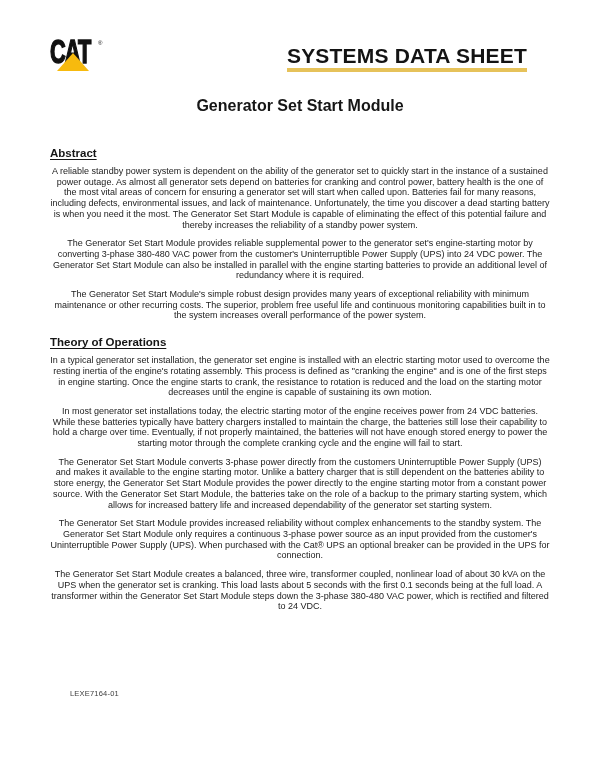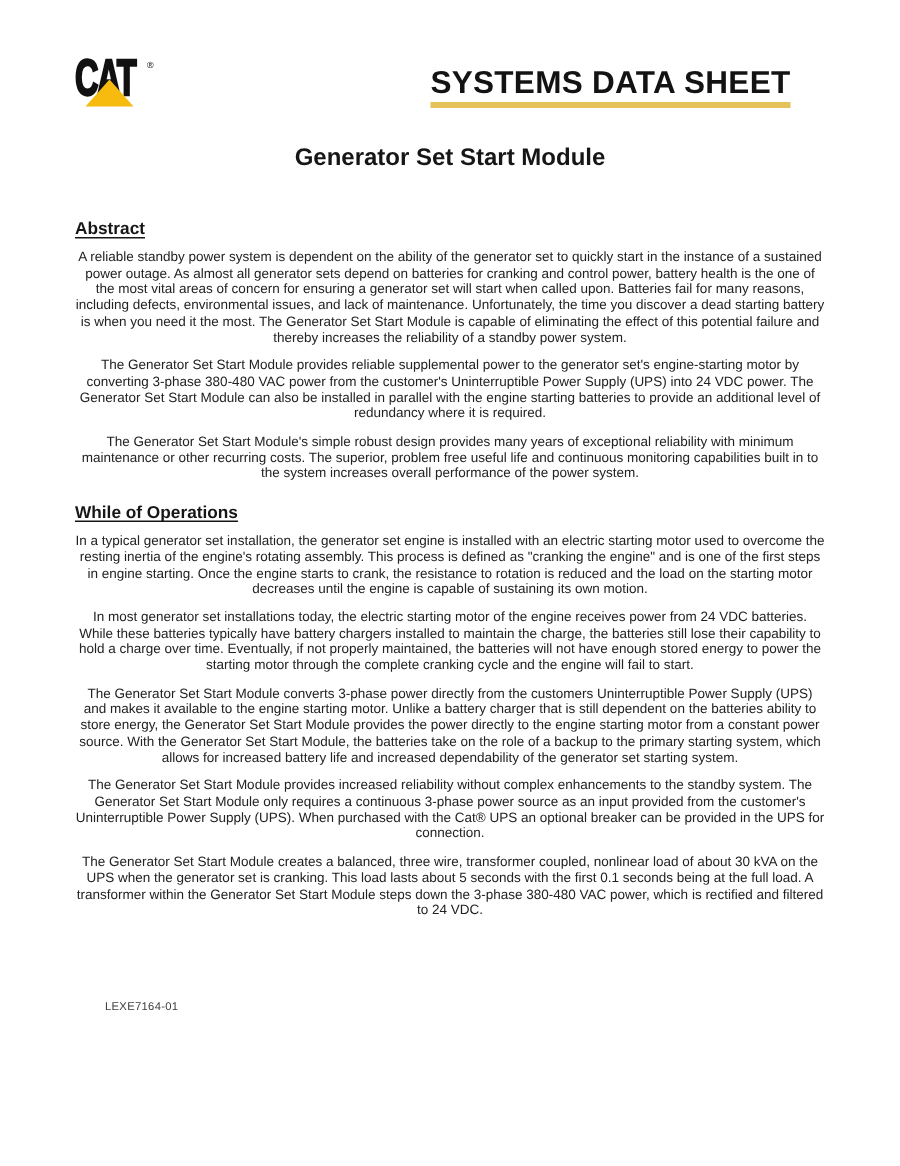--- a/index.html
+++ b/index.html
@@ -65,21 +65,21 @@
   .body-para {
     font-size: 9px;
     line-height: 10.7px;
     margin: 0 0 8px 0;
     color: #222222;
     text-align: center;
   }
   .footer {
     position: absolute;
     left: 50px;
-    top: 666px;
+    top: 689px;
     font-size: 7.5px;
     color: #3c3c3c;
     letter-spacing: 0.2px;
     padding-left: 20px;
   }
 </style>
 </head>
 <body>
 
 <div class="page">
@@ -99,21 +99,21 @@
 
   <div class="doc-title">Generator Set Start Module</div>
 
   <div class="content">
 
     <div class="section-heading first">Abstract</div>
     <p class="body-para">A reliable standby power system is dependent on the ability of the generator set to quickly start in the instance of a sustained power outage. As almost all generator sets depend on batteries for cranking and control power, battery health is the one of the most vital areas of concern for ensuring a generator set will start when called upon. Batteries fail for many reasons, including defects, environmental issues, and lack of maintenance. Unfortunately, the time you discover a dead starting battery is when you need it the most. The Generator Set Start Module is capable of eliminating the effect of this potential failure and thereby increases the reliability of a standby power system.</p>
     <p class="body-para">The Generator Set Start Module provides reliable supplemental power to the generator set's engine-starting motor by converting 3-phase 380-480 VAC power from the customer's Uninterruptible Power Supply (UPS) into 24 VDC power. The Generator Set Start Module can also be installed in parallel with the engine starting batteries to provide an additional level of redundancy where it is required.</p>
     <p class="body-para">The Generator Set Start Module's simple robust design provides many years of exceptional reliability with minimum maintenance or other recurring costs. The superior, problem free useful life and continuous monitoring capabilities built in to the system increases overall performance of the power system.</p>
 
-    <div class="section-heading">While of Operations</div>
+    <div class="section-heading">Theory of Operations</div>
     <p class="body-para">In a typical generator set installation, the generator set engine is installed with an electric starting motor used to overcome the resting inertia of the engine's rotating assembly. This process is defined as "cranking the engine" and is one of the first steps in engine starting. Once the engine starts to crank, the resistance to rotation is reduced and the load on the starting motor decreases until the engine is capable of sustaining its own motion.</p>
     <p class="body-para">In most generator set installations today, the electric starting motor of the engine receives power from 24 VDC batteries. While these batteries typically have battery chargers installed to maintain the charge, the batteries still lose their capability to hold a charge over time. Eventually, if not properly maintained, the batteries will not have enough stored energy to power the starting motor through the complete cranking cycle and the engine will fail to start.</p>
     <p class="body-para">The Generator Set Start Module converts 3-phase power directly from the customers Uninterruptible Power Supply (UPS) and makes it available to the engine starting motor. Unlike a battery charger that is still dependent on the batteries ability to store energy, the Generator Set Start Module provides the power directly to the engine starting motor from a constant power source. With the Generator Set Start Module, the batteries take on the role of a backup to the primary starting system, which allows for increased battery life and increased dependability of the generator set starting system.</p>
 
     <p class="body-para">The Generator Set Start Module provides increased reliability without complex enhancements to the standby system. The Generator Set Start Module only requires a continuous 3-phase power source as an input provided from the customer's Uninterruptible Power Supply (UPS). When purchased with the Cat® UPS an optional breaker can be provided in the UPS for connection.</p>
     <p class="body-para">The Generator Set Start Module creates a balanced, three wire, transformer coupled, nonlinear load of about 30 kVA on the UPS when the generator set is cranking. This load lasts about 5 seconds with the first 0.1 seconds being at the full load. A transformer within the Generator Set Start Module steps down the 3-phase 380-480 VAC power, which is rectified and filtered to 24 VDC.</p>
 
   </div>
 
   <div class="footer">LEXE7164-01</div>

